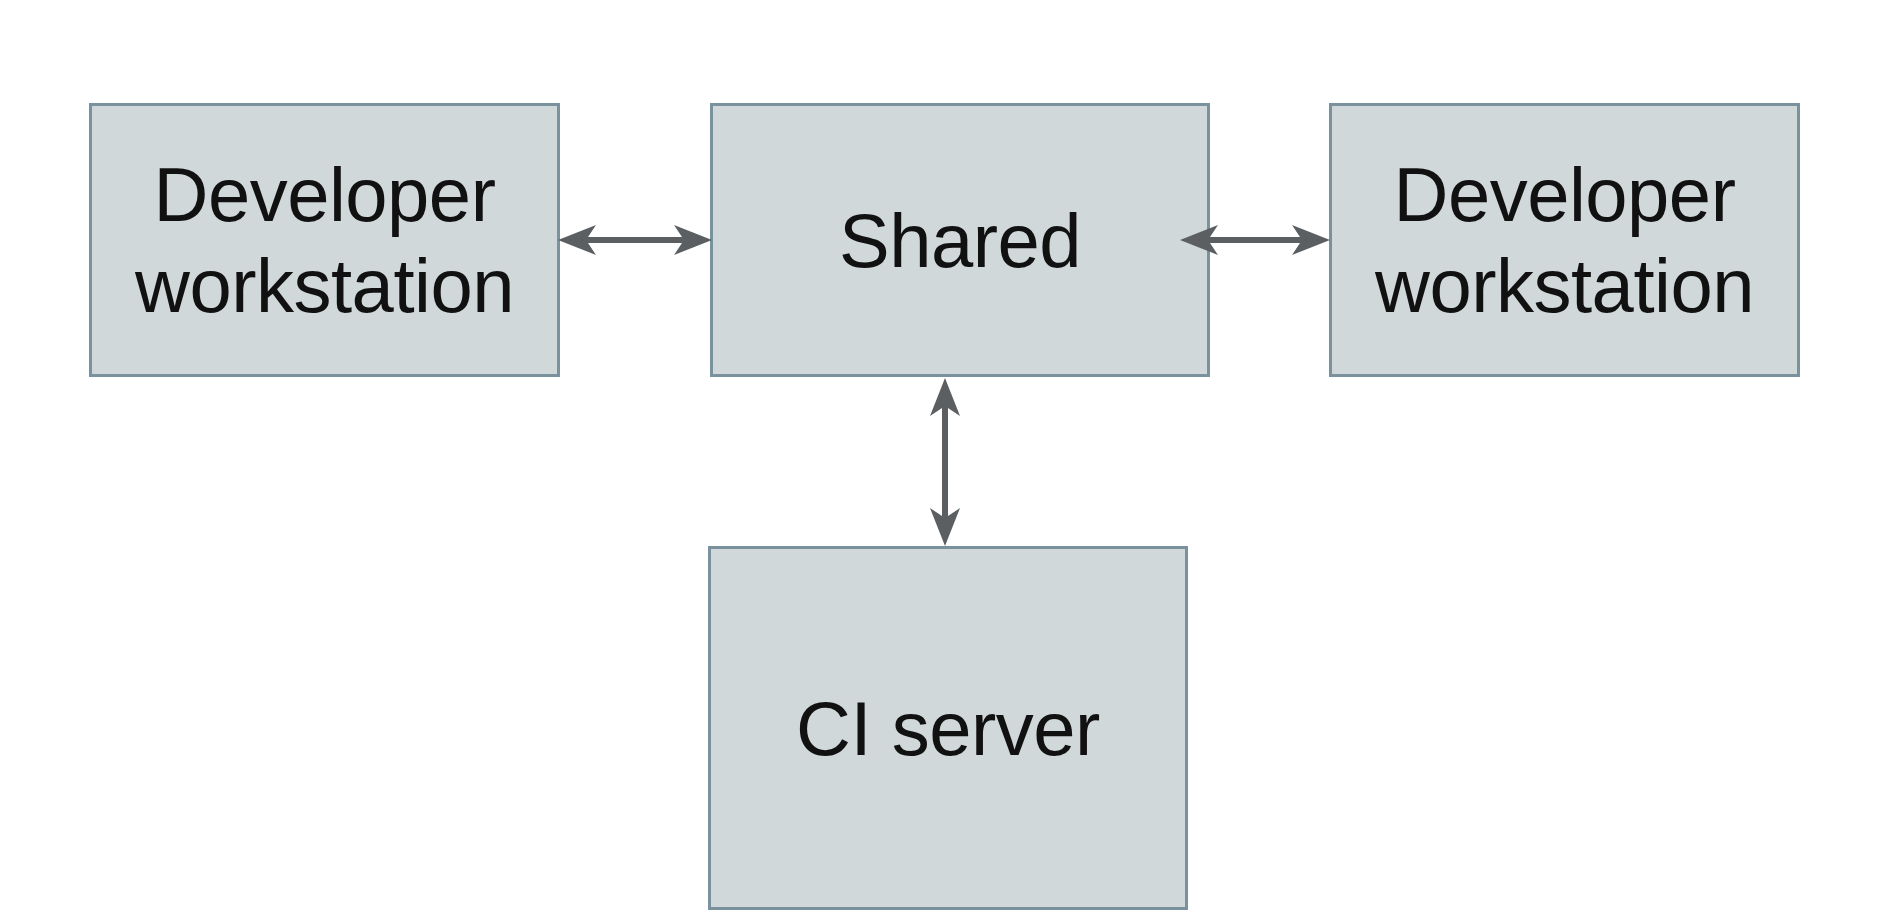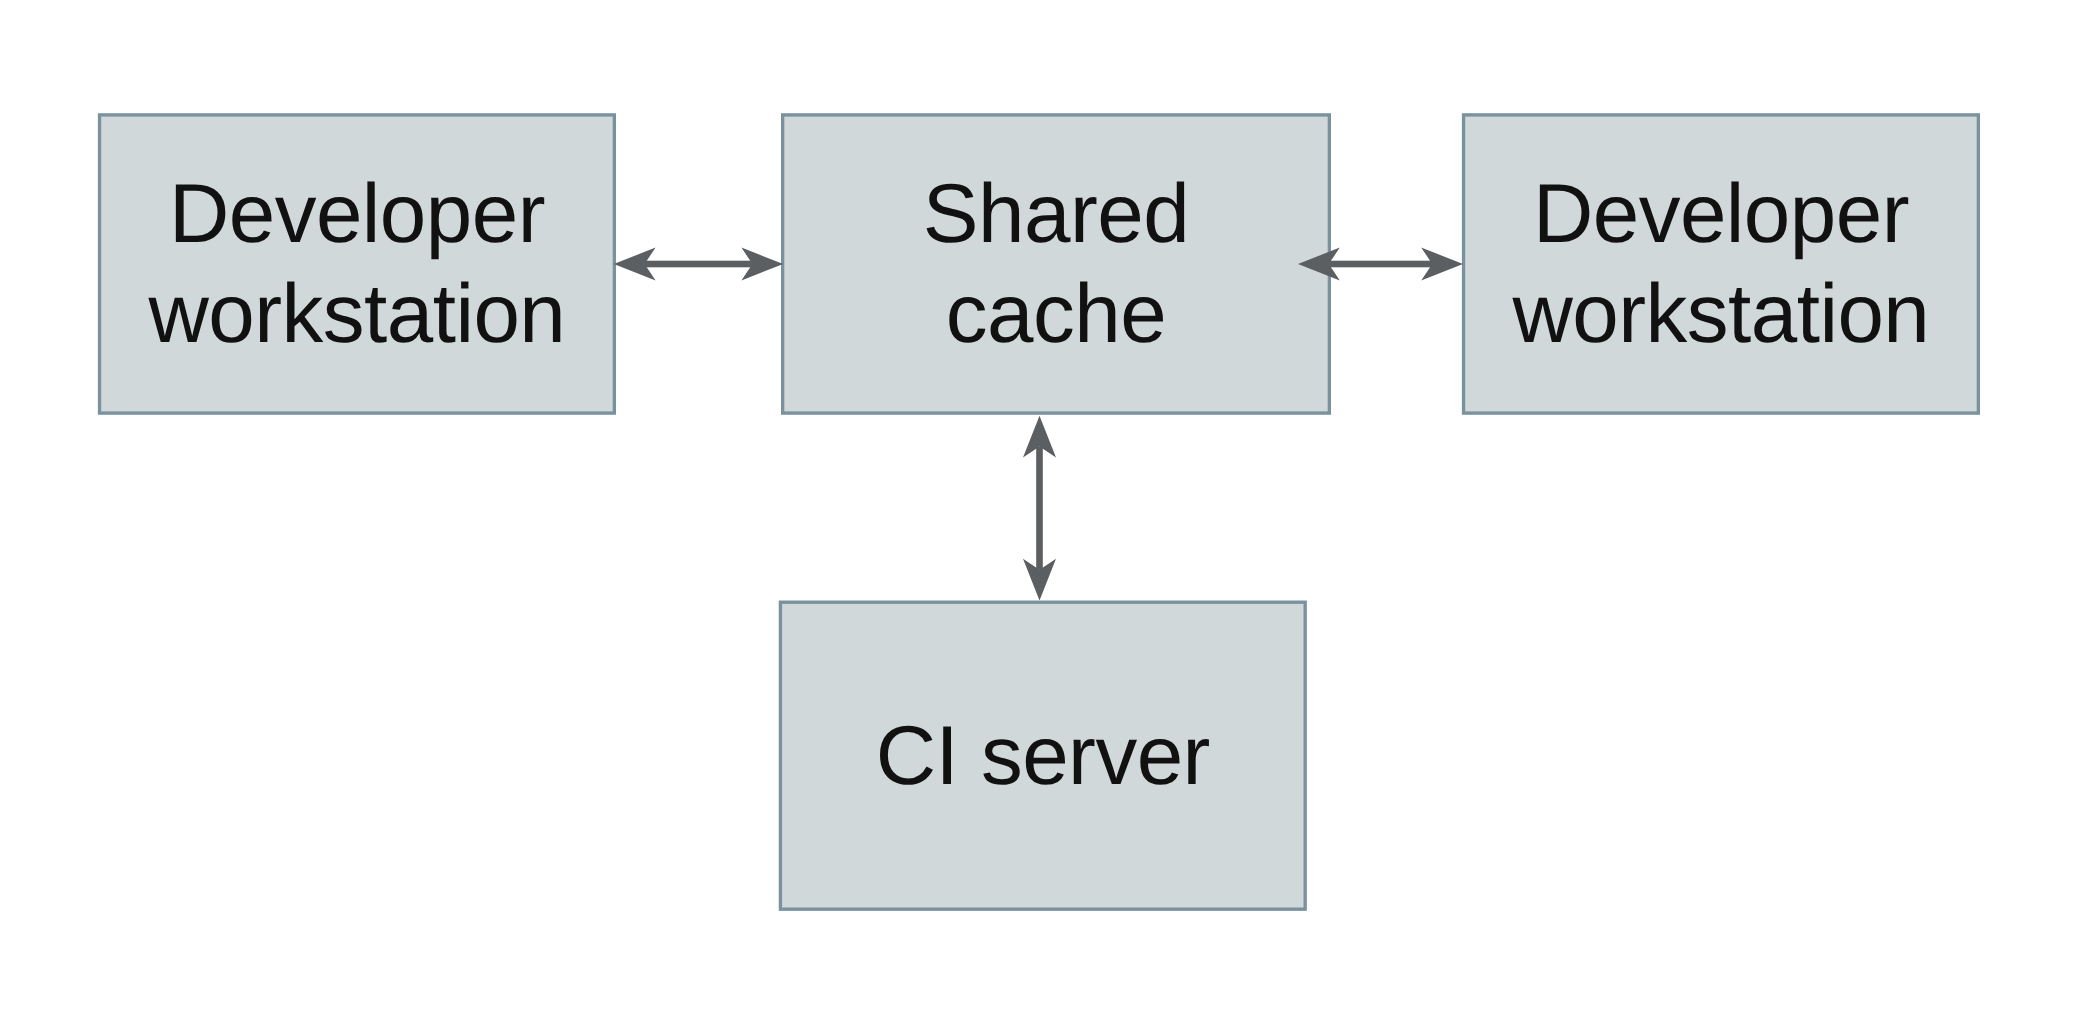--- a/index.html
+++ b/index.html
@@ -32,42 +32,41 @@
     display: block;
     color: var(--text, #111111);
     font-size: 76px;
     line-height: 91px;
     white-space: nowrap;
     letter-spacing: -0.5px;
   }
   #node-dev-left   { left: 89px;   top: 103px; width: 471px; height: 274px; }
   #node-cache      { left: 710px;  top: 103px; width: 500px; height: 274px; }
   #node-dev-right  { left: 1329px; top: 103px; width: 471px; height: 274px; }
-  #node-ci         { left: 708px;  top: 546px; width: 480px; height: 282px; }
+  #node-ci         { left: 708px;  top: 546px; width: 480px; height: 364px; }
 
   .edge { position: absolute; color: var(--arrow, #5b5f62); }
   #edge-left     { left: 558px;  top: 213px; width: 154px; height: 54px; }
   #edge-right    { left: 1180px; top: 213px; width: 150px; height: 54px; }
   #edge-vertical { left: 918px;  top: 378px; width: 54px;  height: 168px; }
   .edge svg { display: block; width: 100%; height: 100%; }
   .edge polygon, .edge rect { fill: currentColor; }
 </style>
 </head>
 <body>
 
 <div class="canvas">
 
   <div class="node" id="node-dev-left">
     <span>Developer</span>
     <span>workstation</span>
   </div>
 
   <div class="node" id="node-cache">
     <span>Shared</span>
-    <span>cache</span>
   </div>
 
   <div class="node" id="node-dev-right">
     <span>Developer</span>
     <span>workstation</span>
   </div>
 
   <div class="node" id="node-ci">
     <span>CI server</span>
   </div>

